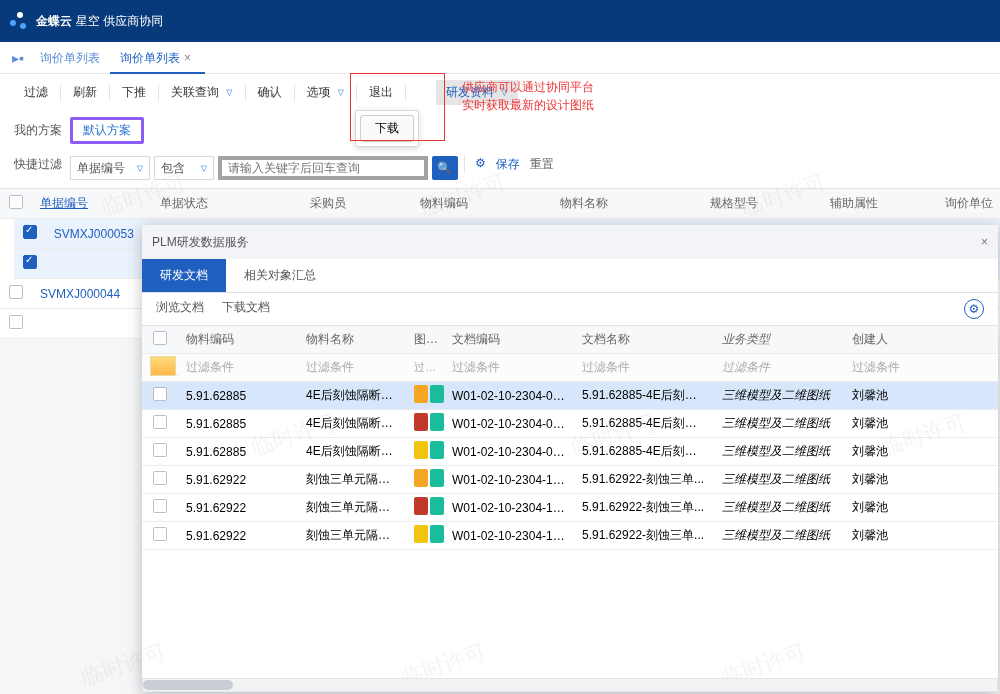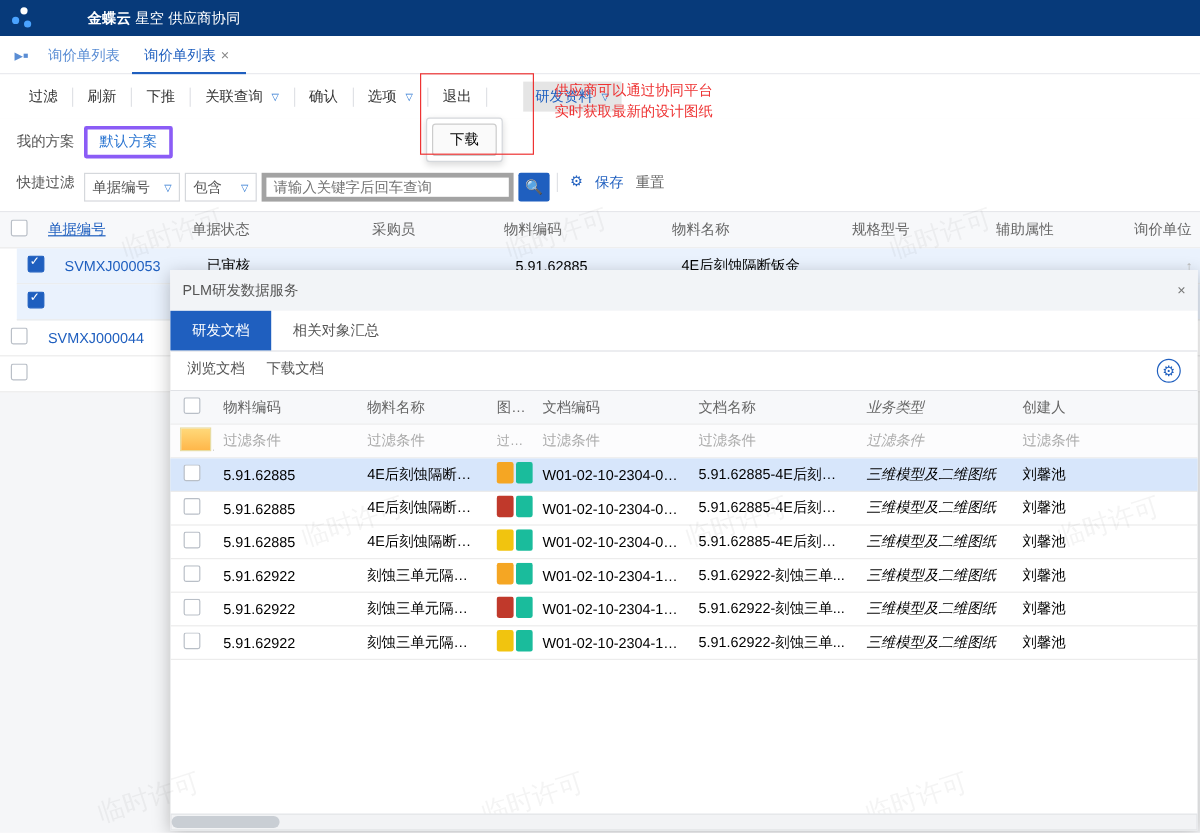--- a/index.html
+++ b/index.html
@@ -1,19 +1,19 @@
 <!DOCTYPE html>
 <html><head>
 <meta charset="utf-8">
 <style>
 * { box-sizing: border-box; margin: 0; padding: 0; font-family: "Microsoft YaHei", Arial, sans-serif; font-size: 12px; }
 body { background: #f5f6f8; width: 1000px; height: 694px; overflow: hidden; position: relative; }
 
 
-.app-header { background: #073a7a; color: #fff; height: 30px; display: flex; align-items: center; padding: 0 10px; gap: 37px; }
+.app-header { background: #073a7a; color: #fff; height: 42px; display: flex; align-items: center; padding: 0 10px; }
 .app-header .logo-dots { width: 20px; height: 20px; position: relative; margin-right: 6px; }
 .app-header .logo-dots span { position: absolute; width: 6px; height: 6px; border-radius: 50%; background: #4aa3ff; }
 .app-header .logo-dots span:nth-child(1){top:1px;left:7px;background:#fff;}
 .app-header .logo-dots span:nth-child(2){top:9px;left:0;}
 .app-header .logo-dots span:nth-child(3){top:12px;left:10px;}
 .app-header .title { font-size: 13px; }
 
 
 .breadcrumb-row { background: #fff; height: 32px; display: flex; align-items: center; border-bottom: 1px solid #e5e7eb; padding-left: 6px; }
 .bc-icon { width: 24px; text-align:center; color:#5a8dd4; font-size: 14px;}

